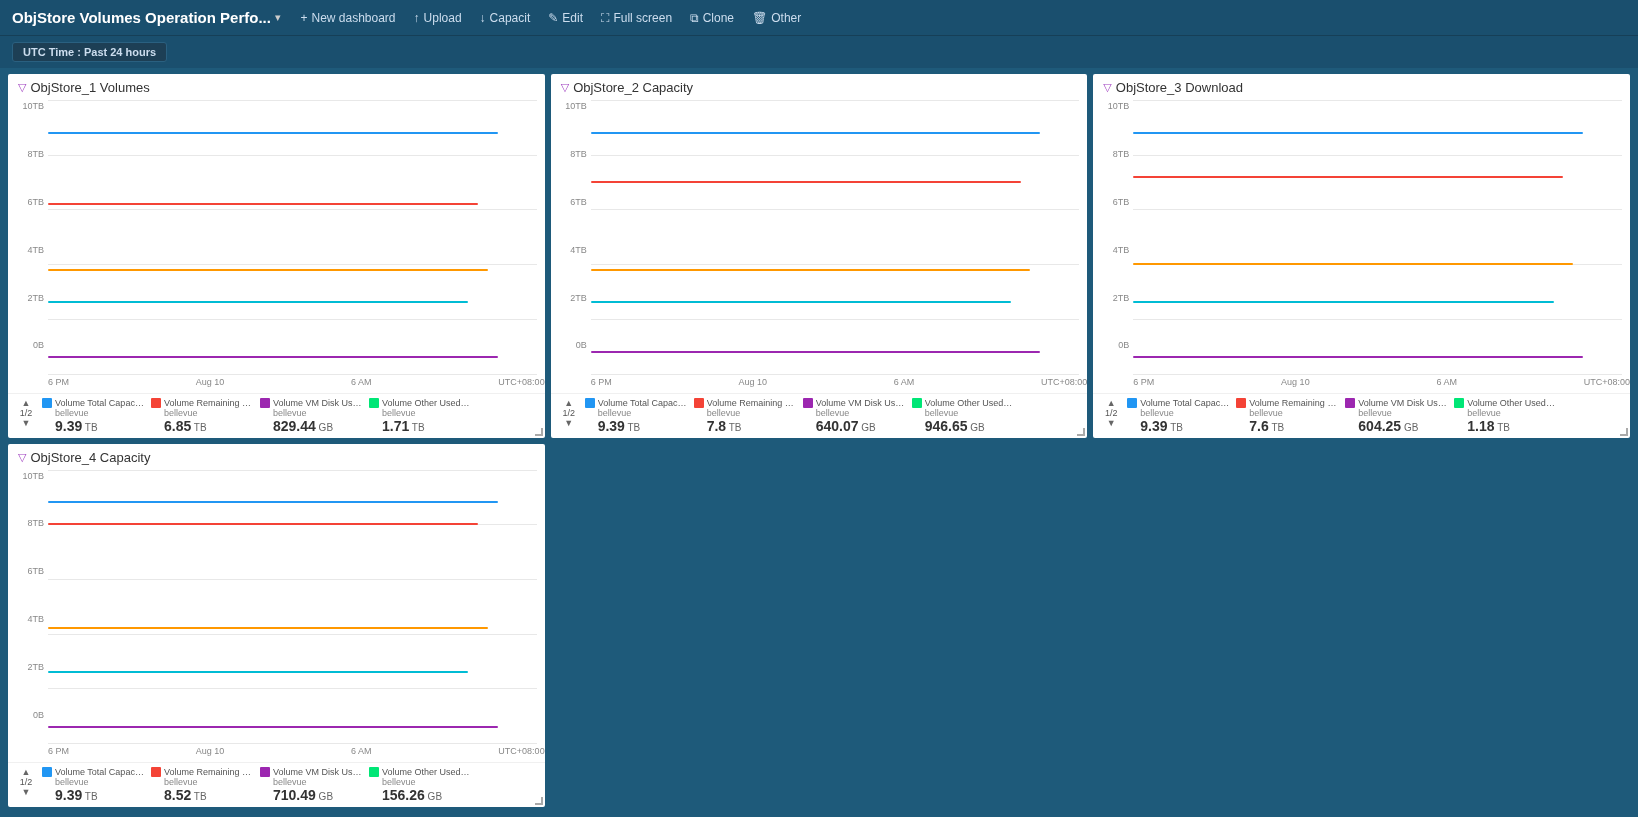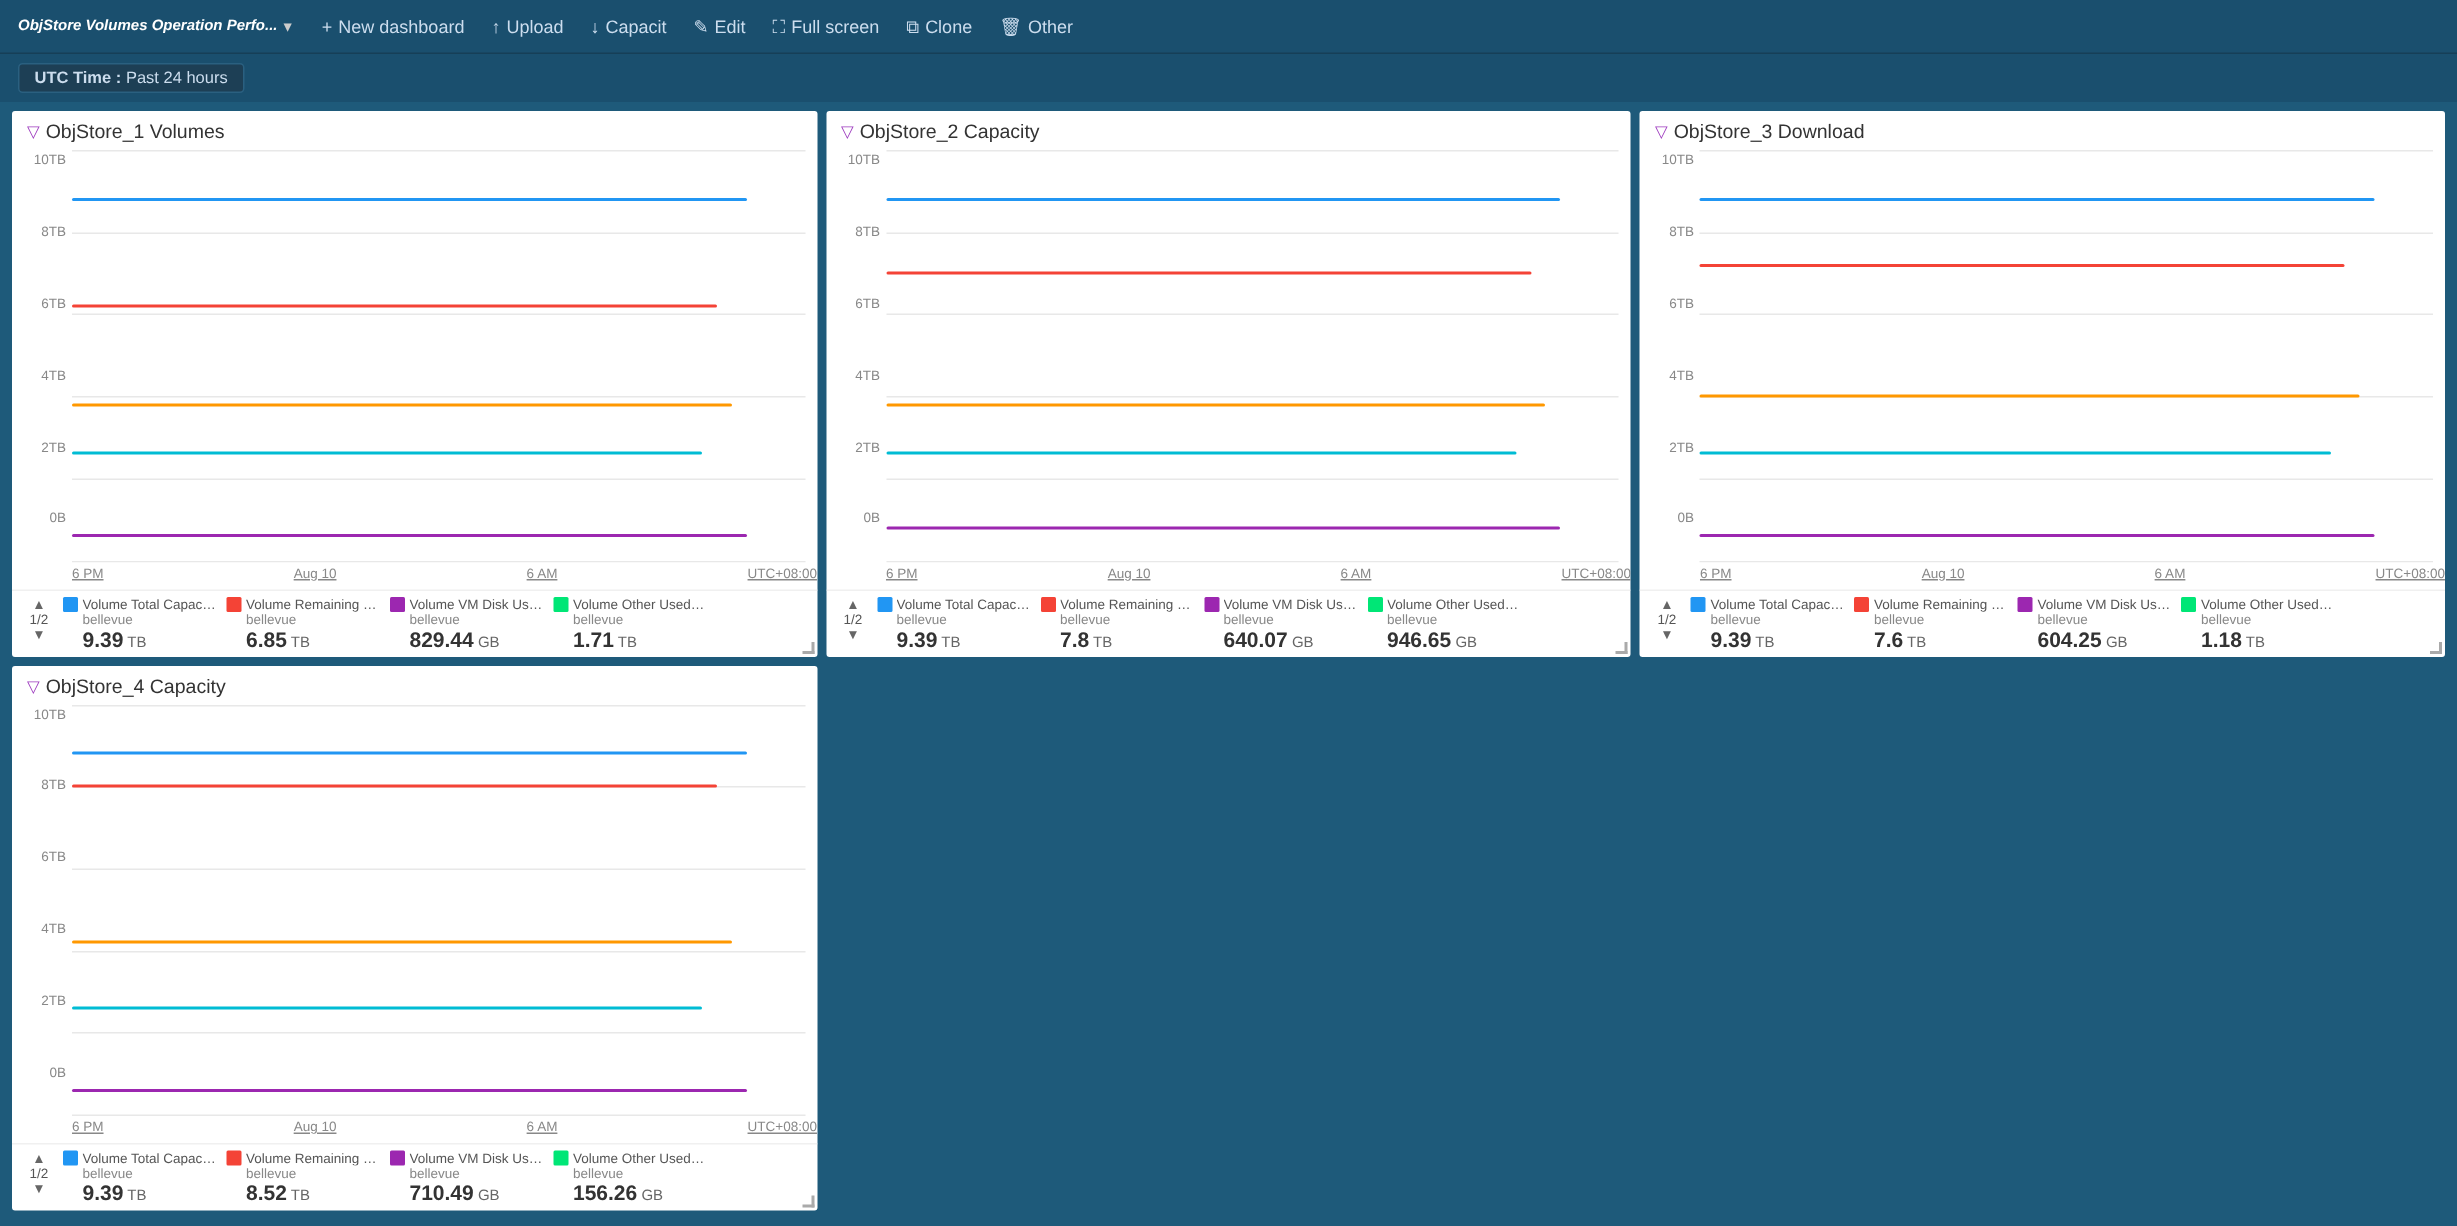--- a/index.html
+++ b/index.html
@@ -18,27 +18,26 @@
       background-color: #1a4f6e;
       height: 36px;
       display: flex;
       align-items: center;
       padding: 0 12px;
       gap: 4px;
       border-bottom: 1px solid #163f57;
     }
     .top-bar-title {
       color: #fff;
-      font-size: 10px;
+      font-size: 15px;
       font-weight: 600;
       white-space: nowrap;
       overflow: hidden;
       text-overflow: ellipsis;
       max-width: 280px;
-      font-style: italic;
     }
     .top-bar-chevron {
       color: #ccc;
       margin-right: 8px;
       font-size: 11px;
     }
     .top-bar-actions {
       display: flex;
       align-items: center;
       gap: 2px;
@@ -157,21 +156,20 @@
       border-radius: 1px;
     }
 
     .x-axis {
       display: flex;
       justify-content: space-between;
       padding: 2px 0 0 40px;
       font-size: 9px;
       color: #888;
       height: 18px;
-      text-decoration: underline;
     }
 
     
     .legend {
       display: flex;
       gap: 6px;
       padding: 4px 8px;
       flex-wrap: wrap;
       border-top: 1px solid #f0f0f0;
       align-items: flex-start;
@@ -280,21 +278,21 @@
     </button>
     <button class="top-bar-btn">
       <span class="icon">🗑</span>
       <span>Other</span>
     </button>
   </div>
 </div>
 
 <div class="time-filter">
   <span class="time-filter-badge">
-    <span>UTC Time : </span><span style="font-weight:400">Past 24 hours</span>
+    <span>UTC Time : </span><span style="font-weight:700">Past 24 hours</span>
   </span>
 </div>
 
 <div class="dashboard" id="dashboard-grid">
 <div class="panel">
     <div class="panel-header">
       <span class="panel-filter-icon">▽</span>
       <span class="panel-title">ObjStore_1 Volumes</span>
     </div>
   <div class="chart-area" style="flex: 1 1 0%; position: relative; padding: 4px 8px 0px 40px; overflow: hidden; min-height: 0px;">

